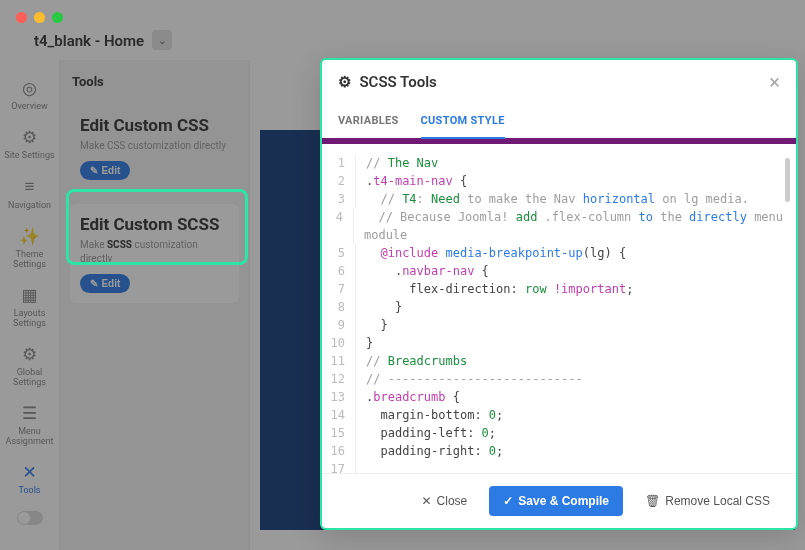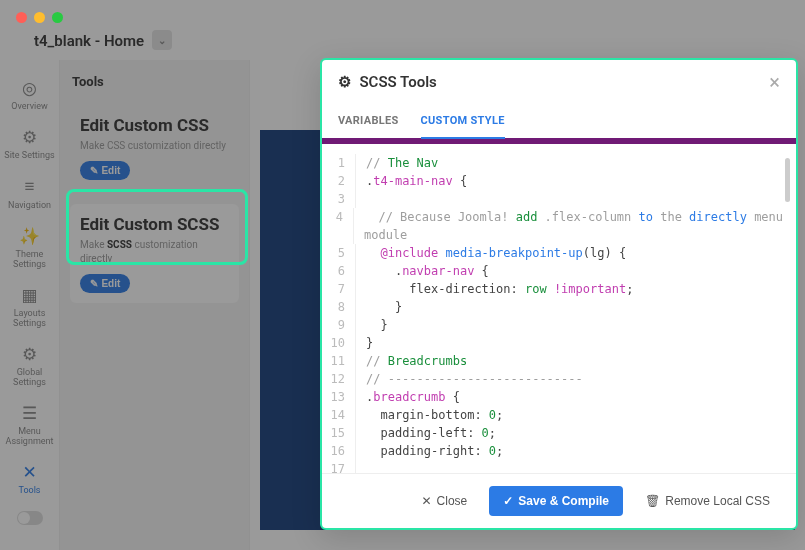--- a/index.html
+++ b/index.html
@@ -119,20 +119,21 @@
         <div class="line">
           <span class="gutter">1</span>
           <span class="code-text"><span class="c-cm">// </span><span class="c-id">The Nav</span></span>
         </div>
         <div class="line">
           <span class="gutter">2</span>
           <span class="code-text">.<span class="c-cls">t4-main-nav</span> {</span>
         </div>
         <div class="line">
           <span class="gutter">3</span>
+          <span class="code-text">&nbsp;&nbsp;<span class="c-cm">// </span><span class="c-id">T4</span><span class="c-cm">: </span><span class="c-id">Need </span><span class="c-cm">to</span><span class="c-cm"> make the Nav </span><span class="c-var">horizontal</span><span class="c-cm"> on lg media.</span></span>
         </div>
         <div class="line">
           <span class="gutter">4</span>
           <span class="code-text">&nbsp;&nbsp;<span class="c-cm">// Because Joomla! </span><span class="c-id">add </span><span class="c-cm">.flex-column </span><span class="c-var">to</span><span class="c-cm"> the </span><span class="c-var">directly</span><span class="c-cm"> menu module</span></span>
         </div>
         <div class="line">
           <span class="gutter">5</span>
           <span class="code-text">&nbsp;&nbsp;<span class="c-kw">@include</span> <span class="c-fn">media-breakpoint-up</span>(lg) {</span>
         </div>
         <div class="line">

